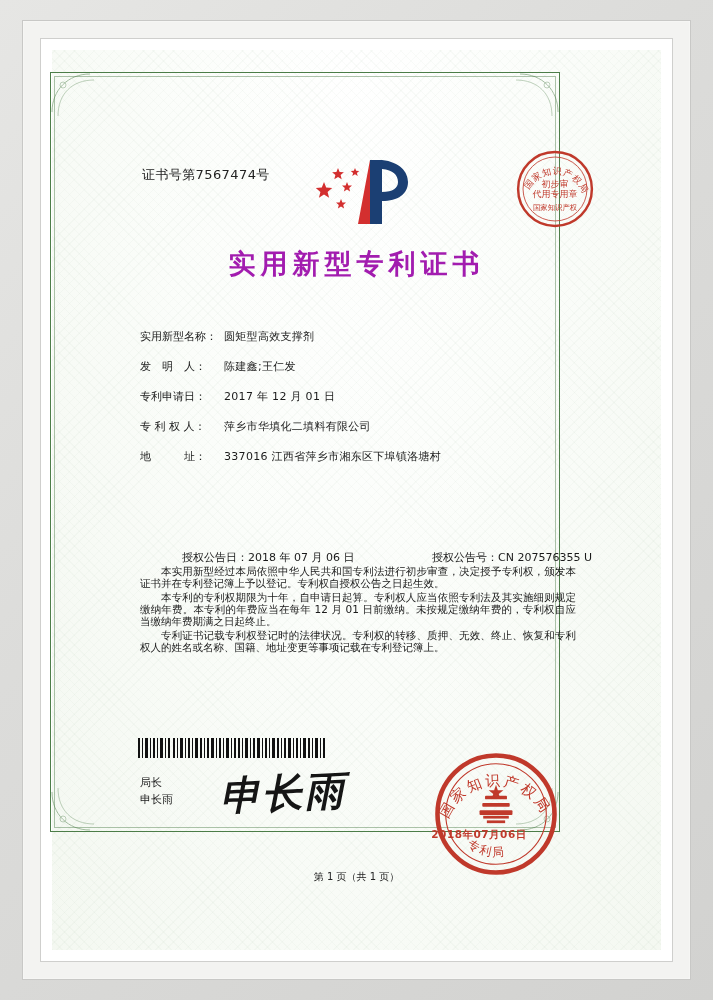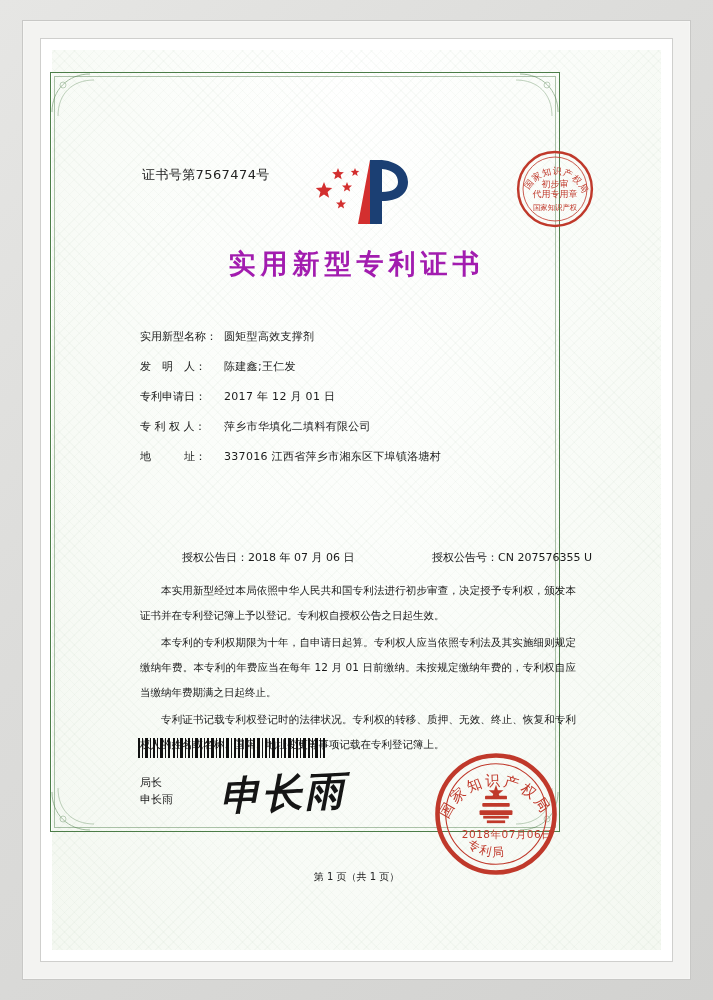--- a/index.html
+++ b/index.html
@@ -141,24 +141,24 @@
     white-space: nowrap;
     margin-left: 30px;
   }
   .grant-row .right {
     position: absolute;
     left: 250px; top: 0;
   }
 
   .body-text {
     position: absolute;
-    left: 88px; top: 528px;
+    left: 88px; top: 515px;
     width: 436px;
     font-size: 10.5px;
-    line-height: 25px;
+    line-height: 12px;
     text-align: justify;
     color: #1a1a1a;
   }
   .body-text p { margin: 0 0 2px 0; text-indent: 21px; }
 
   .barcode {
     position: absolute;
     left: 86px; top: 688px;
     width: 190px; height: 20px;
   }
@@ -196,26 +196,26 @@
     left: 462px; top: 98px;
     width: 82px; height: 82px;
   }
   .seal-main {
     position: absolute;
     left: 380px; top: 700px;
     width: 128px; height: 128px;
   }
   .seal-date {
     position: absolute;
-    left: 392px; top: 778px;
+    left: 364px; top: 778px;
     width: 126px;
     text-align: center;
     font-size: 10.5px;
     color: #c0392b;
-    font-weight: normal;
+    font-weight: bold;
     letter-spacing: 0.5px;
   }
 </style>
 </head>
 <body>
 
 <div class="frame-outer"></div>
 <div class="frame-mid"></div>
 <div class="frame-inner"></div>
 

